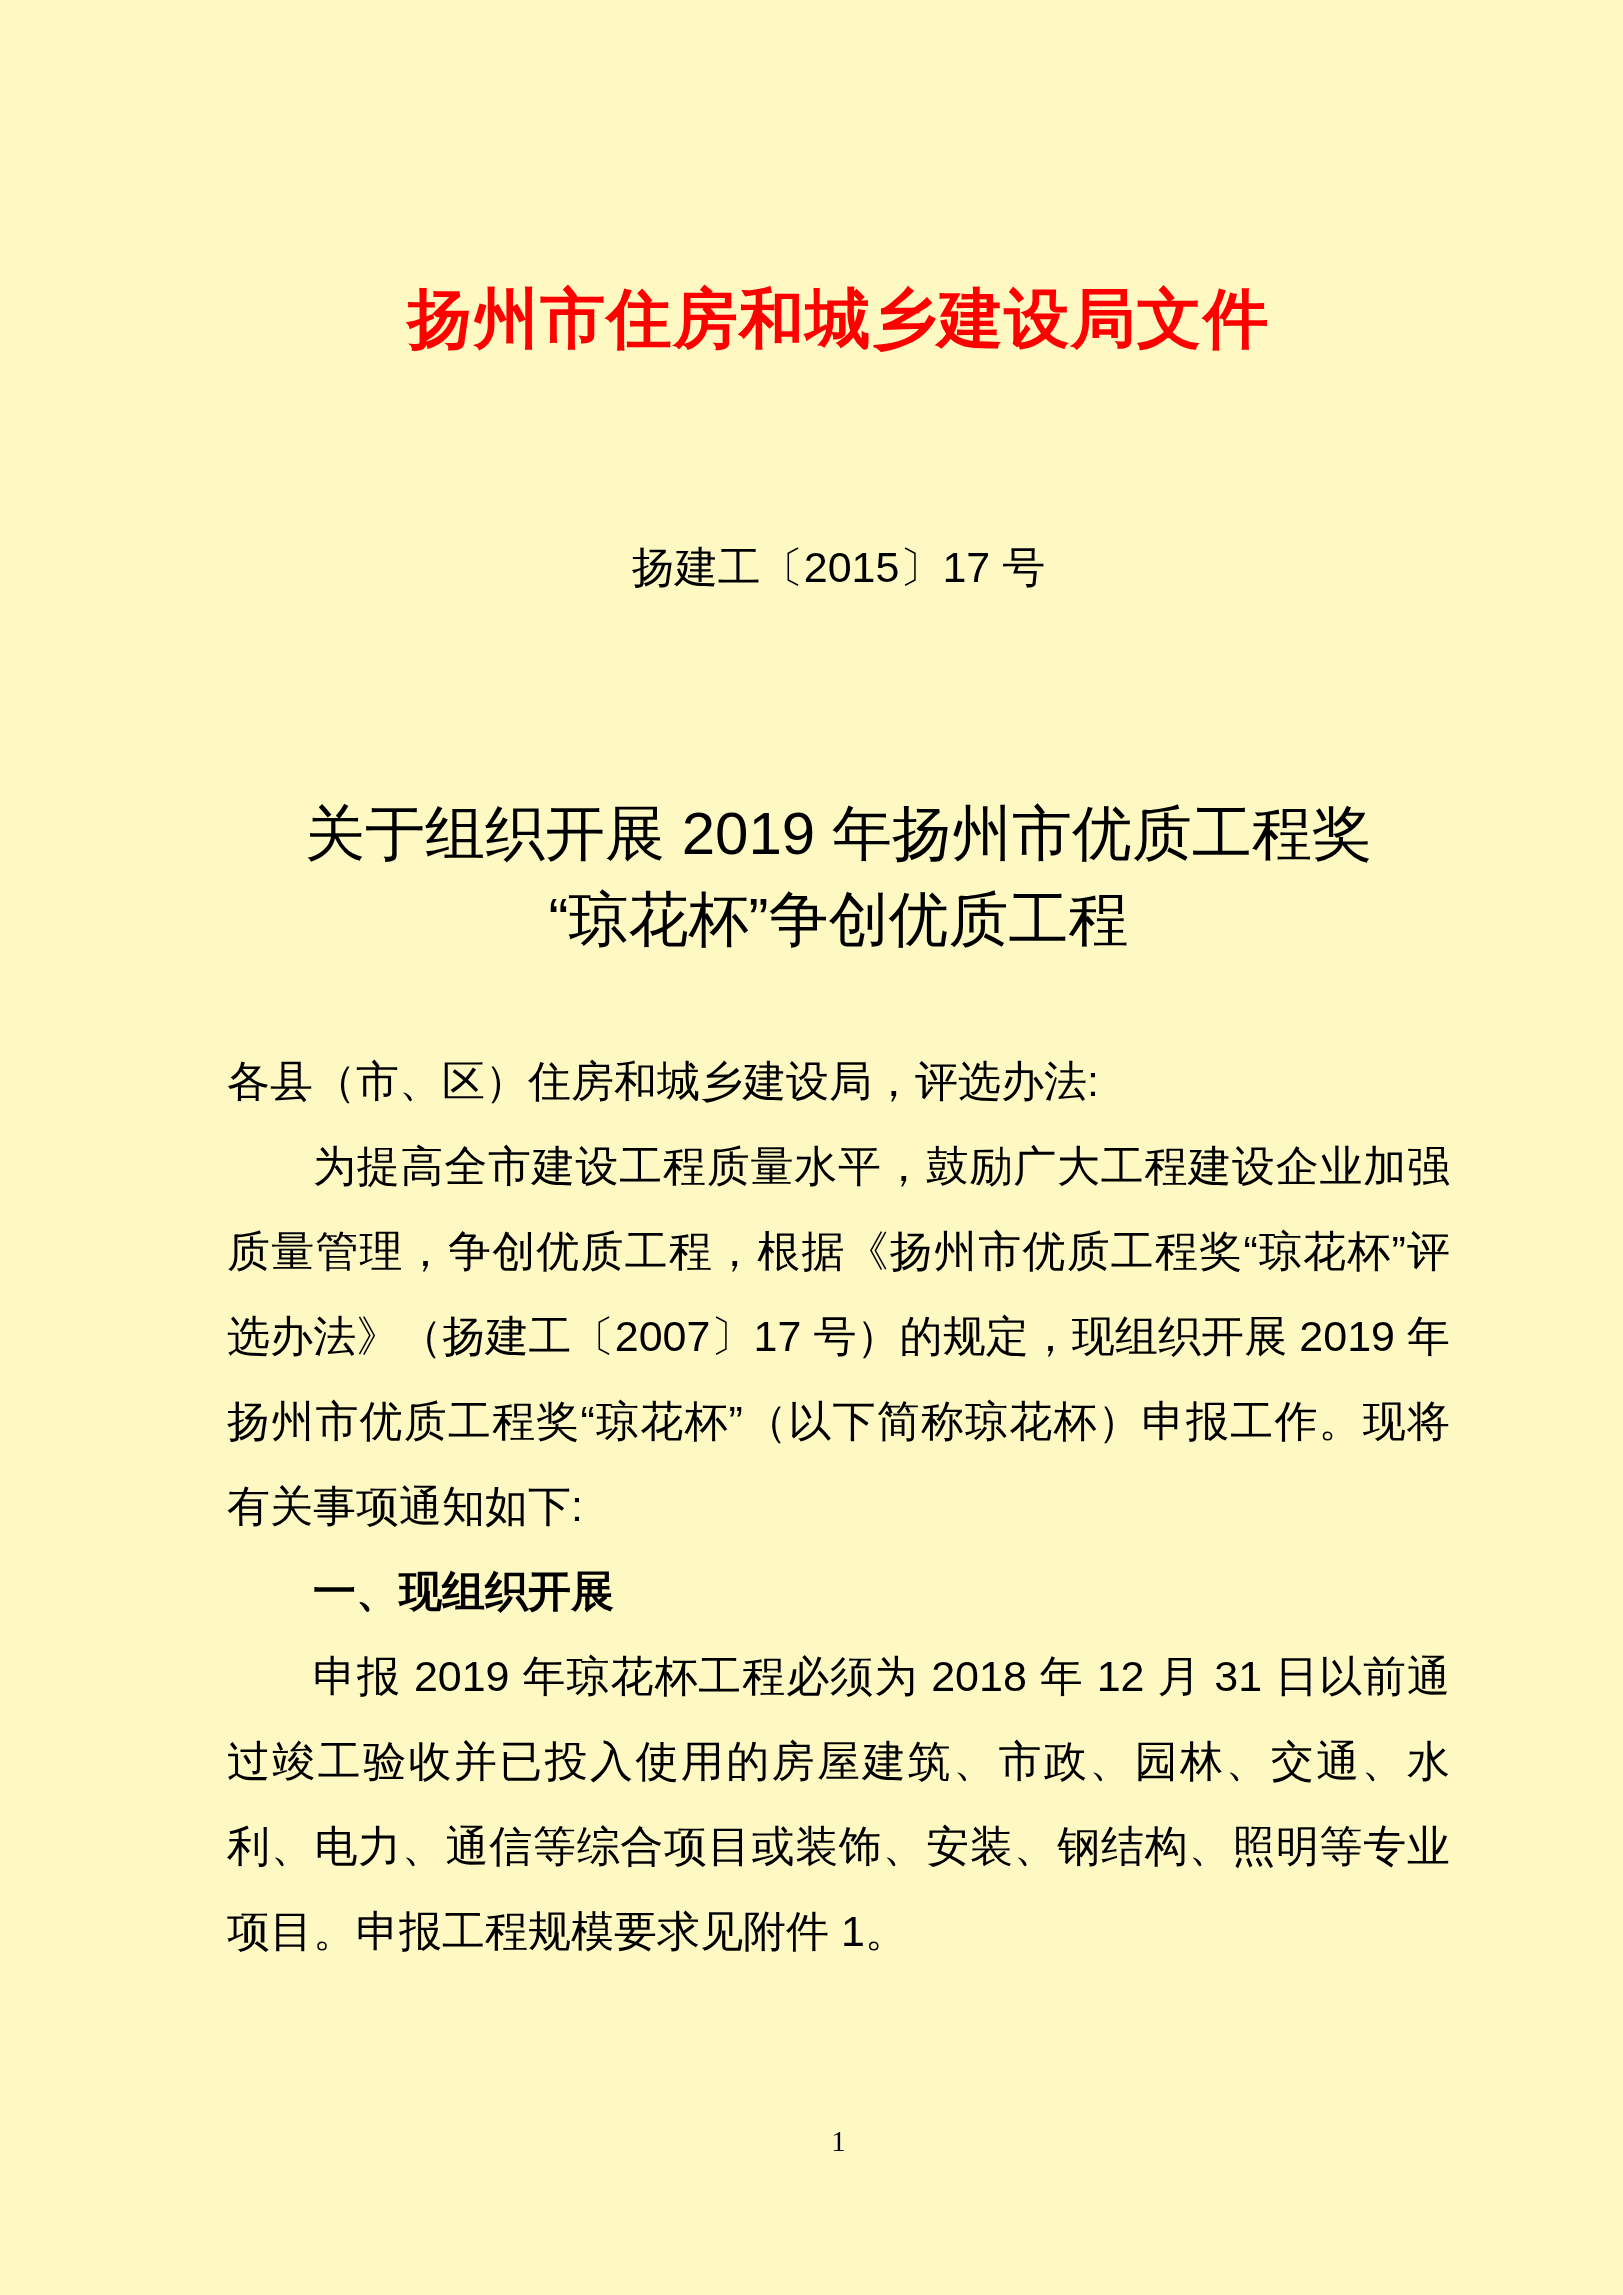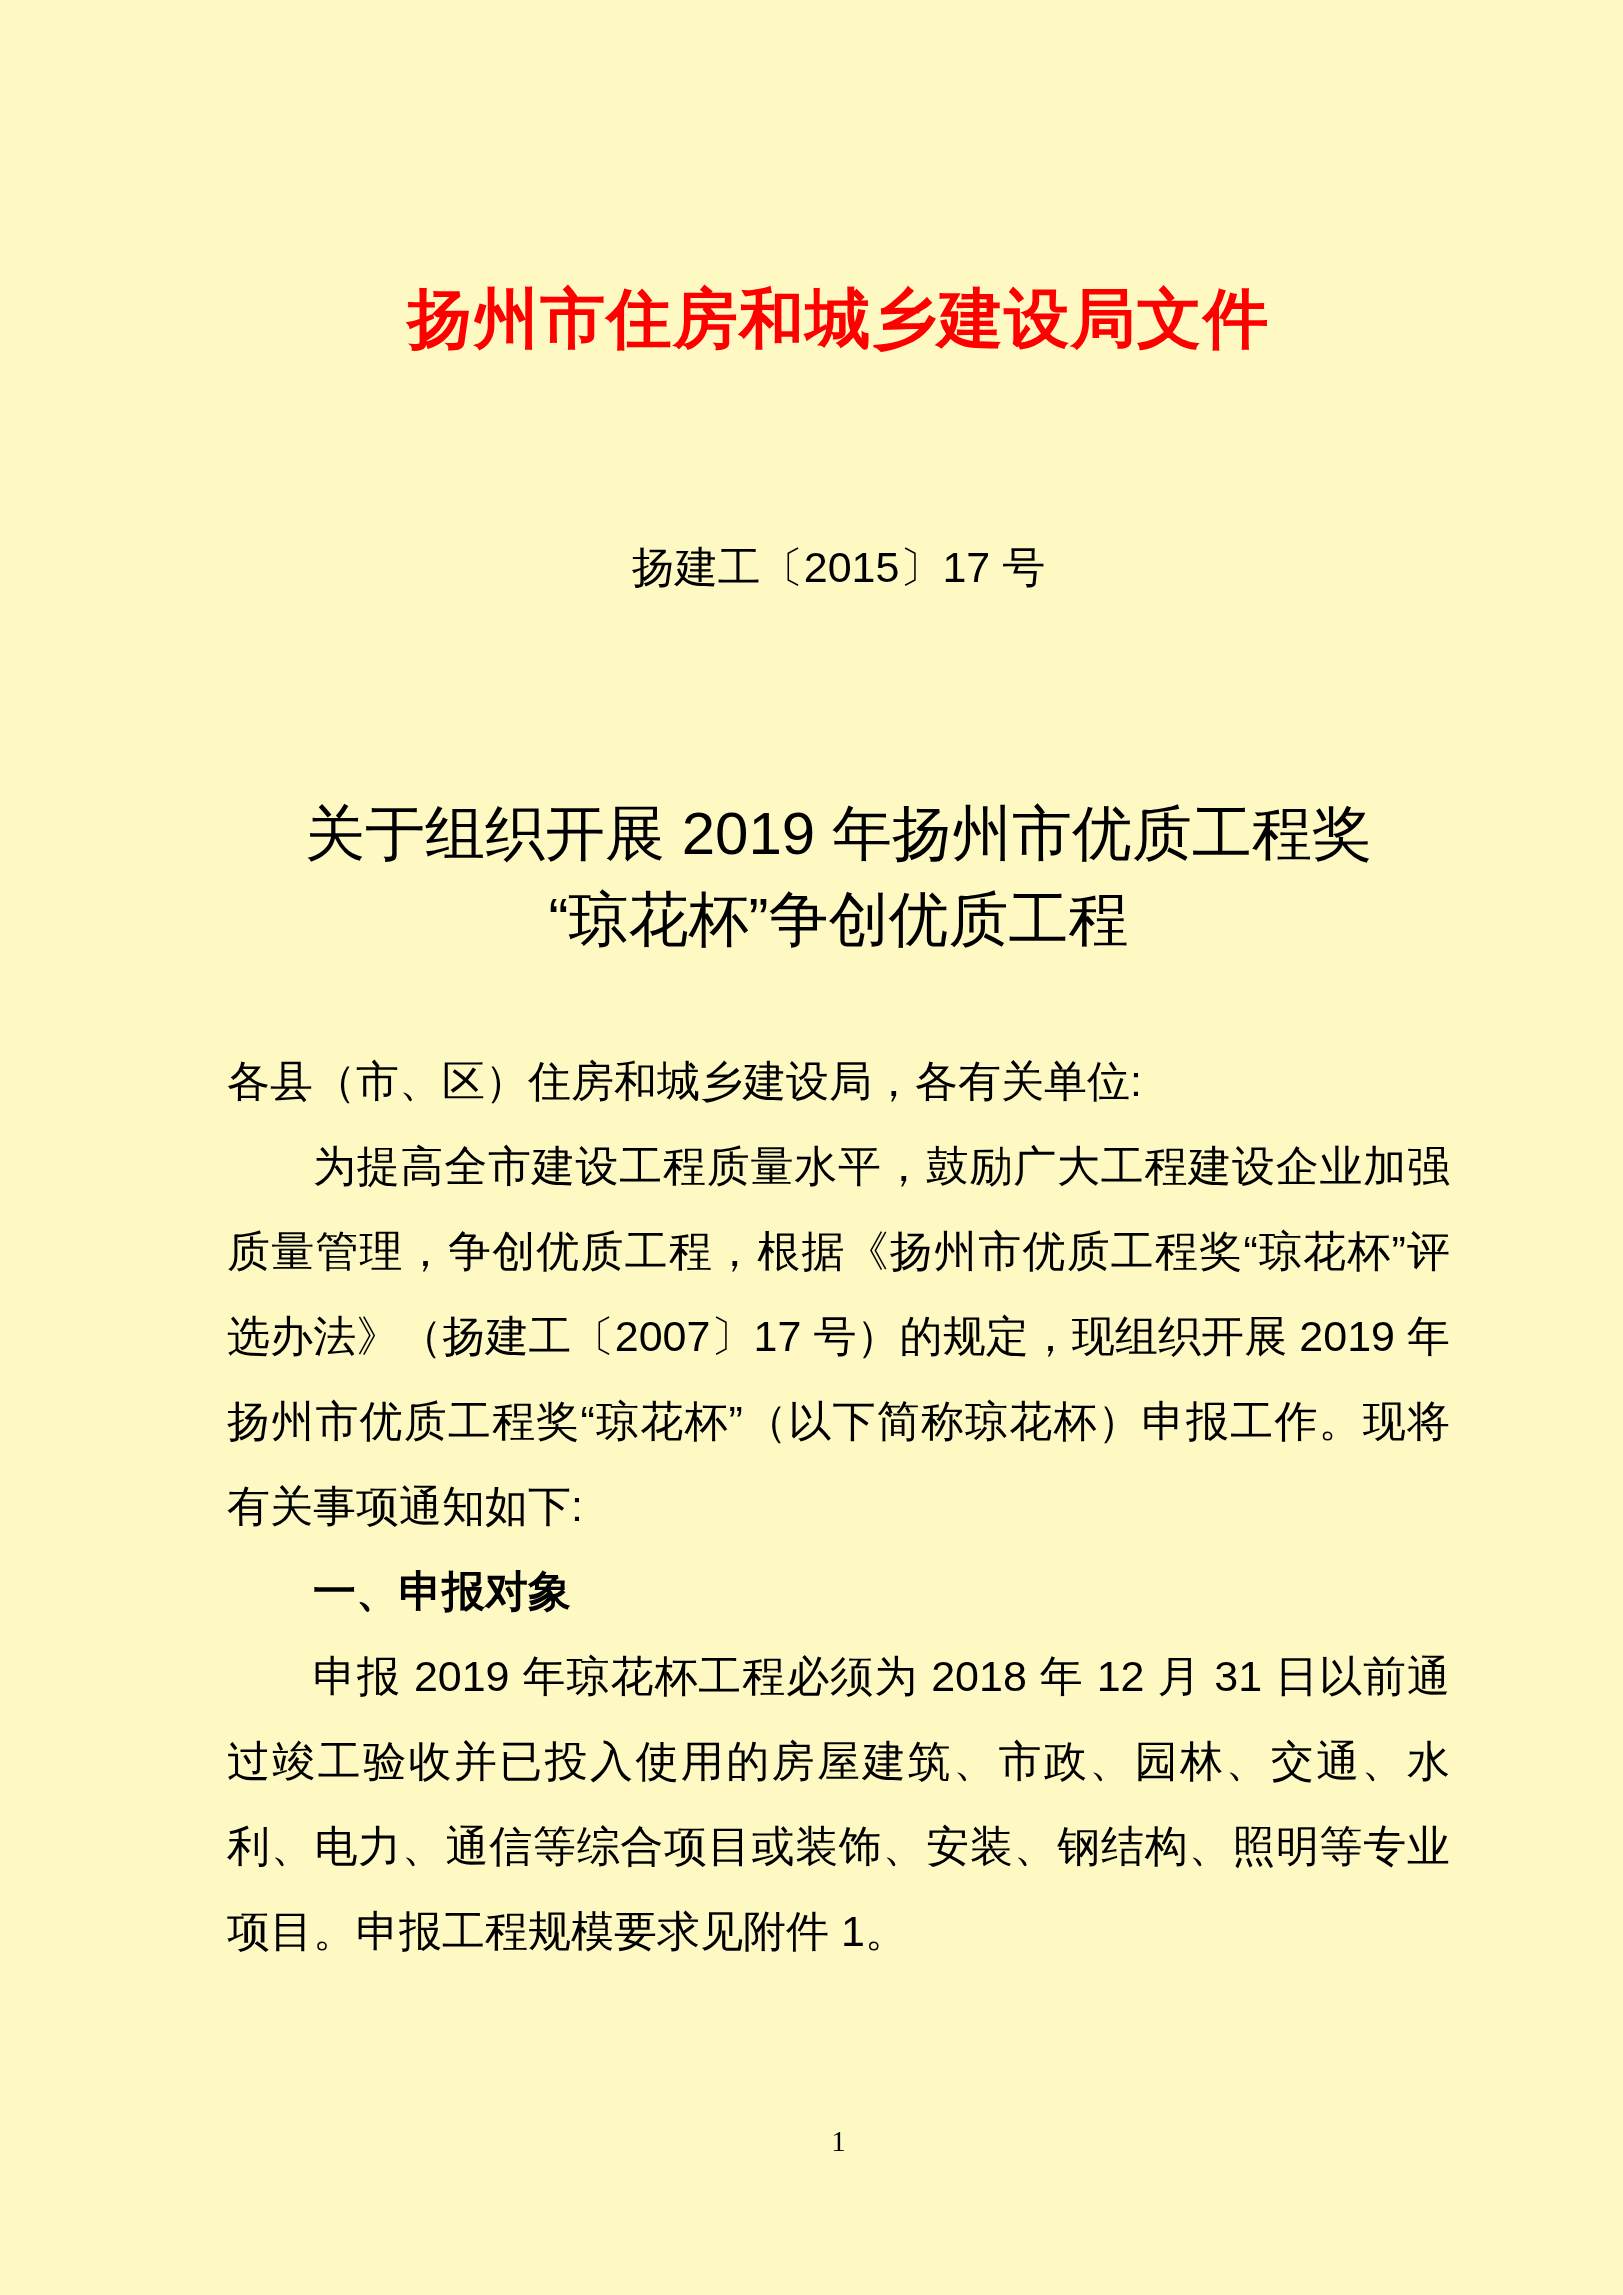--- a/index.html
+++ b/index.html
@@ -80,24 +80,24 @@
   <div class="col org-title" style="color: rgb(254, 0, 0);">扬州市住房和城乡建设局文件</div>
 
   <div class="col doc-number">扬建工〔2015〕17 号</div>
 
   <div class="col doc-title">
     <div>关于组织开展 2019 年扬州市优质工程奖</div>
     <div>“琼花杯”争创优质工程</div>
   </div>
 
   <div class="col body-block">
-    <div class="salutation">各县（市、区）住房和城乡建设局，各有关单位:</div>
+    <div class="salutation">各县（市、区）住房和城乡建设局，评选办法:</div>
     <div>
         <div class="para normal">为提高全市建设工程质量水平，鼓励广大工程建设企业加强质量管理，争创优质工程，根据《扬州市优质工程奖“琼花杯”评选办法》（扬建工〔2007〕17 号）的规定，现组织开展 2019 年扬州市优质工程奖“琼花杯”（以下简称琼花杯）申报工作。现将有关事项通知如下:</div>
-        <div class="para heading">一、申报对象</div>
+        <div class="para heading">一、现组织开展</div>
         <div class="para normal">申报 2019 年琼花杯工程必须为 2018 年 12 月 31 日以前通过竣工验收并已投入使用的房屋建筑、市政、园林、交通、水利、电力、通信等综合项目或装饰、安装、钢结构、照明等专业项目。申报工程规模要求见附件 1。</div>
       </div>
   </div>
 
   <div class="col page-number">1</div>
 
 </div>
 
 
 </body></html>

